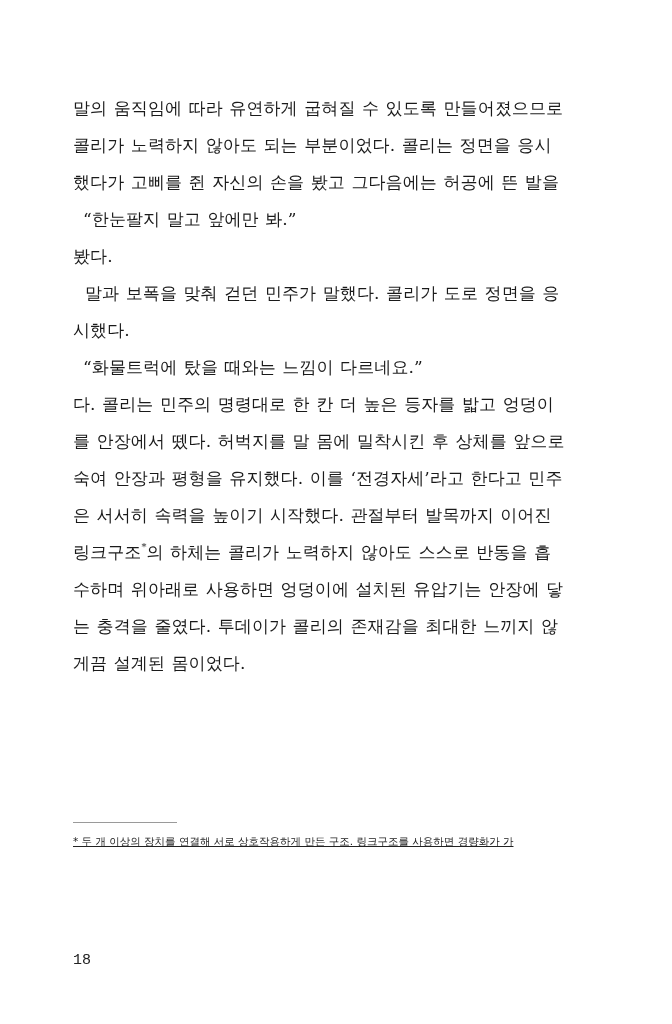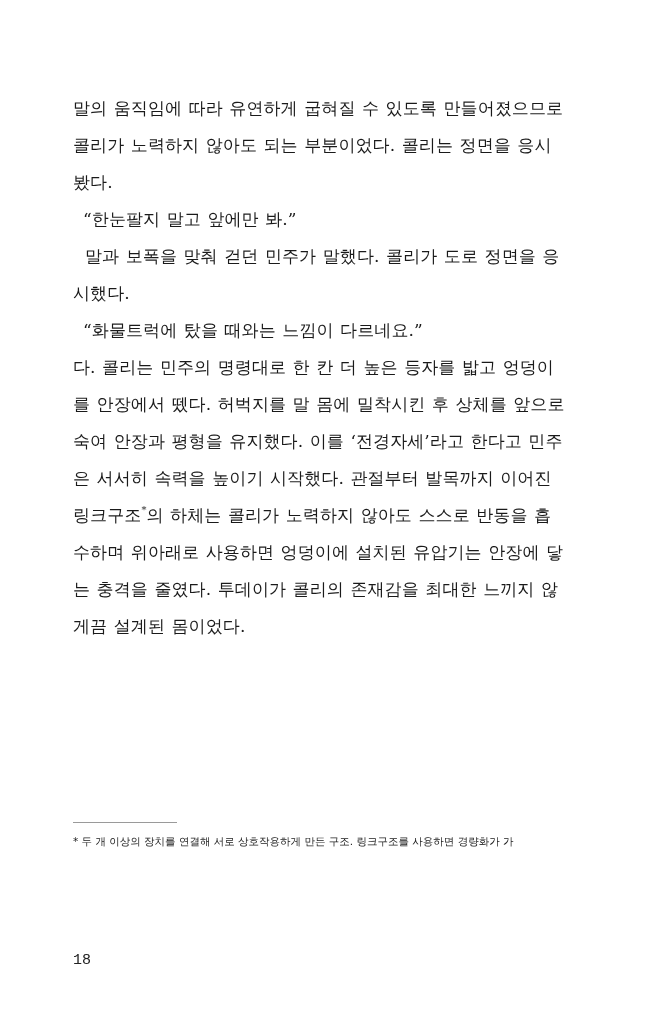--- a/index.html
+++ b/index.html
@@ -53,40 +53,41 @@
     .footnote {
       position: absolute;
       left: 73px;
       top: 831px;
       width: 490px;
       font-family: "DejaVu Sans", "Liberation Sans", sans-serif;
       font-size: 10.5px;
       line-height: 21px;
       color: #222;
     }
-    .footnote .fn-line { white-space: nowrap; }
+    .footnote .fn-line { white-space: nowrap; text-decoration: underline; }
     .page-number {
       position: absolute;
       left: 73px;
       top: 952px;
       font-family: Liberation Mono, monospace;
       font-size: 15px;
       color: #222;
     }
   </style>
 </head>
 <body>
 
 <div class="page">
 
   <div class="body-text">
     <div class="line">말의 움직임에 따라 유연하게 굽혀질 수 있도록 만들어졌으므로</div>
     <div class="line">콜리가 노력하지 않아도 되는 부분이었다. 콜리는 정면을 응시</div>
+    <div class="line">했다가 고삐를 쥔 자신의 손을 봤고 그다음에는 허공에 뜬 발을</div>
+    <div class="line quote-indent">“한눈팔지 말고 앞에만 봐.”</div>
     <div class="line">봤다.</div>
-    <div class="line quote-indent">“한눈팔지 말고 앞에만 봐.”</div>
     <div class="line indent">말과 보폭을 맞춰 걷던 민주가 말했다. 콜리가 도로 정면을 응</div>
     <div class="line">시했다.</div>
     <div class="line quote-indent">“화물트럭에 탔을 때와는 느낌이 다르네요.”</div>
     <div class="line">다. 콜리는 민주의 명령대로 한 칸 더 높은 등자를 밟고 엉덩이</div>
     <div class="line">를 안장에서 뗐다. 허벅지를 말 몸에 밀착시킨 후 상체를 앞으로</div>
     <div class="line">숙여 안장과 평형을 유지했다. 이를 ‘전경자세’라고 한다고 민주</div>
     <div class="line">은 서서히 속력을 높이기 시작했다. 관절부터 발목까지 이어진</div>
     <div class="line"><span>링크구조</span><sup class="fn-mark">*</sup><span>의 하체는 콜리가 노력하지 않아도 스스로 반동을 흡</span></div>
     <div class="line">수하며 위아래로 사용하면 엉덩이에 설치된 유압기는 안장에 닿</div>
     <div class="line">는 충격을 줄였다. 투데이가 콜리의 존재감을 최대한 느끼지 않</div>

